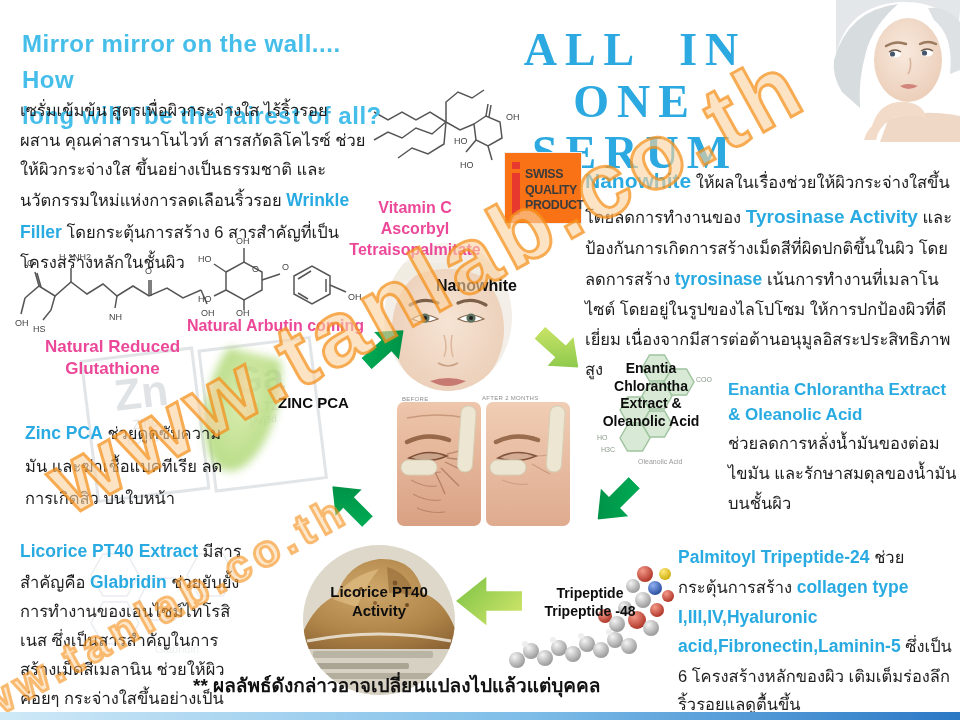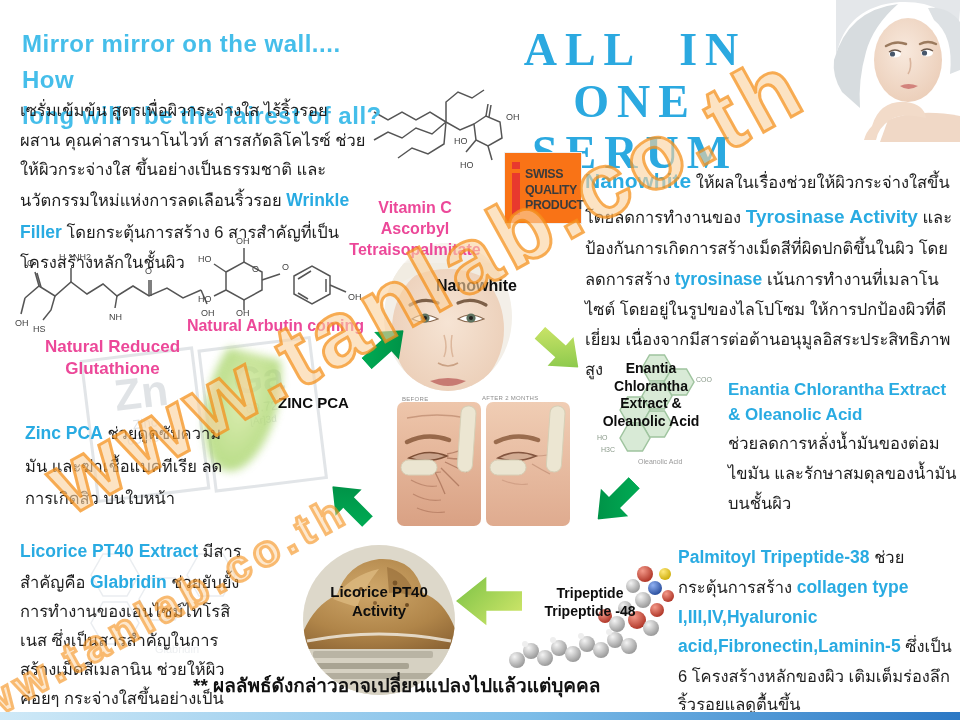--- a/index.html
+++ b/index.html
@@ -383,21 +383,21 @@
           <circle cx="104" cy="82" r="3" fill="#eee"></circle>
       </g>
     </svg>
   </div>
   <div class="abs lbl-black z21" style="left:536px;top:585px;width:108px;font-size:14px;">
     <div>Tripeptide</div>
     <div>Tripeptide -48</div>
   </div>
 
   <div class="abs thai z20" style="left:678px;top:543px;width:274px;line-height:1.7;">
-    <span class="cyan hl-md">Palmitoyl Tripeptide-38</span><span> ช่วยกระตุ้นการสร้าง </span><span class="cyan hl-md">collagen type I,III,IV,Hyaluronic acid,Fibronectin,Laminin-5</span><span> ซึ่งเป็น 6 โครงสร้างหลักของผิว เติมเต็มร่องลึก ริ้วรอยแลดูตื้นขึ้น</span>
+    <span class="cyan hl-md">Palmitoyl Tripeptide-24</span><span> ช่วยกระตุ้นการสร้าง </span><span class="cyan hl-md">collagen type I,III,IV,Hyaluronic acid,Fibronectin,Laminin-5</span><span> ซึ่งเป็น 6 โครงสร้างหลักของผิว เติมเต็มร่องลึก ริ้วรอยแลดูตื้นขึ้น</span>
   </div>
 
   <div class="arrow dark" style="left:360px;top:325px;width:50px;height:44px;transform:rotate(-42deg);"></div>
   <div class="arrow light" style="left:533px;top:327px;width:52px;height:46px;transform:rotate(42deg);"></div>
   <div class="arrow dark" style="left:325px;top:482px;width:50px;height:44px;transform:rotate(-135deg);"></div>
   <div class="arrow dark" style="left:590px;top:478px;width:52px;height:46px;transform:rotate(135deg);"></div>
   <div class="arrow light" style="left:456px;top:572px;width:66px;height:58px;transform:rotate(180deg);"></div>
 
   <div class="abs z20" style="left:193px;top:670px;font-size:19px;font-weight:700;color:#111;">** ผลลัพธ์ดังกล่าวอาจเปลี่ยนแปลงไปแล้วแต่บุคคล</div>
 

